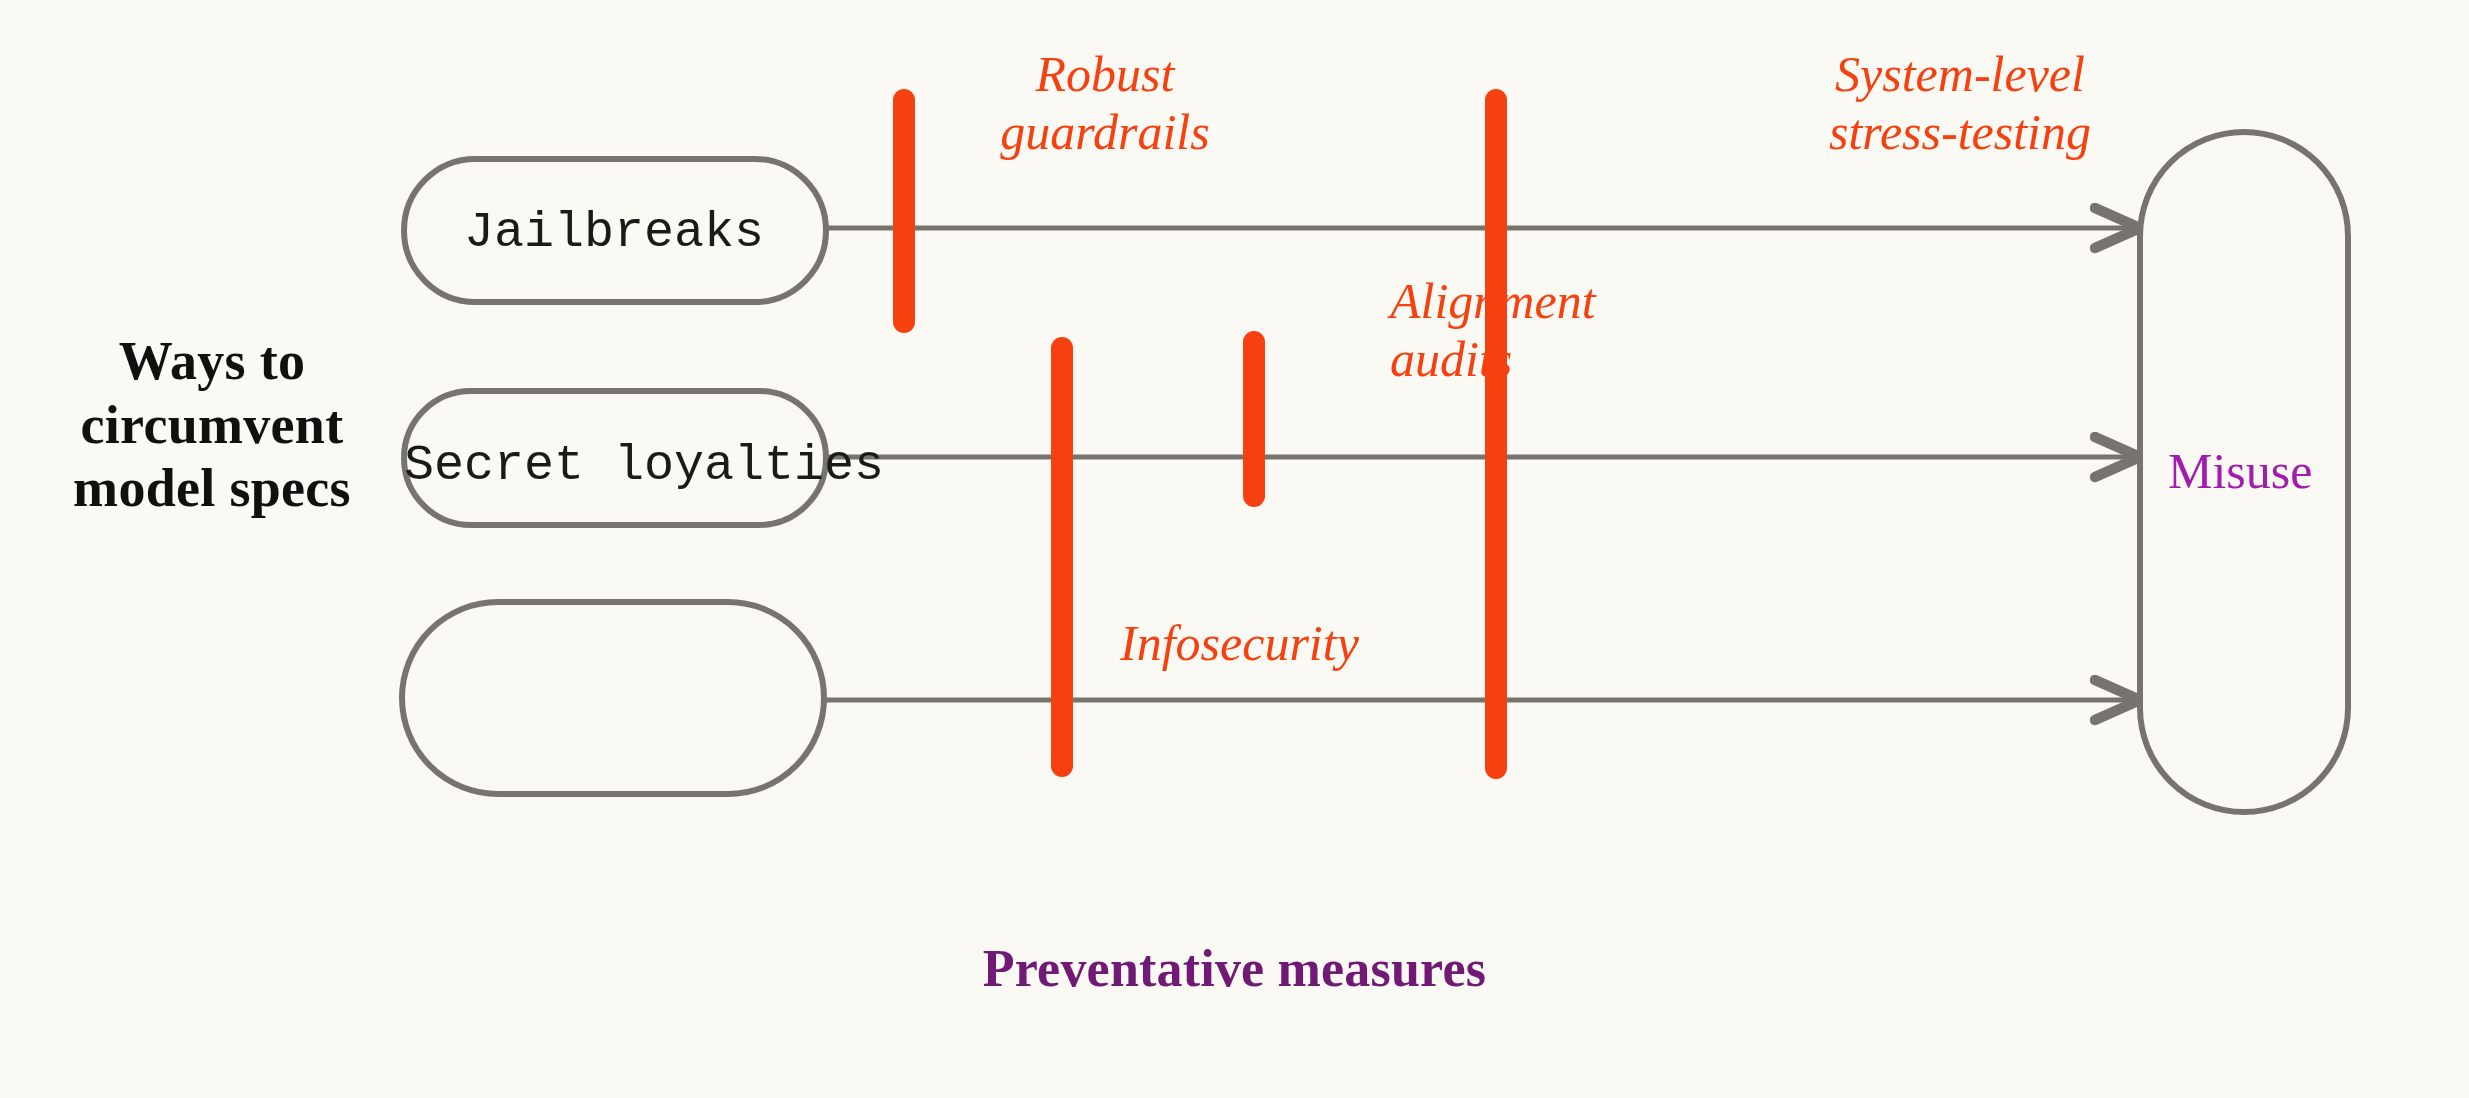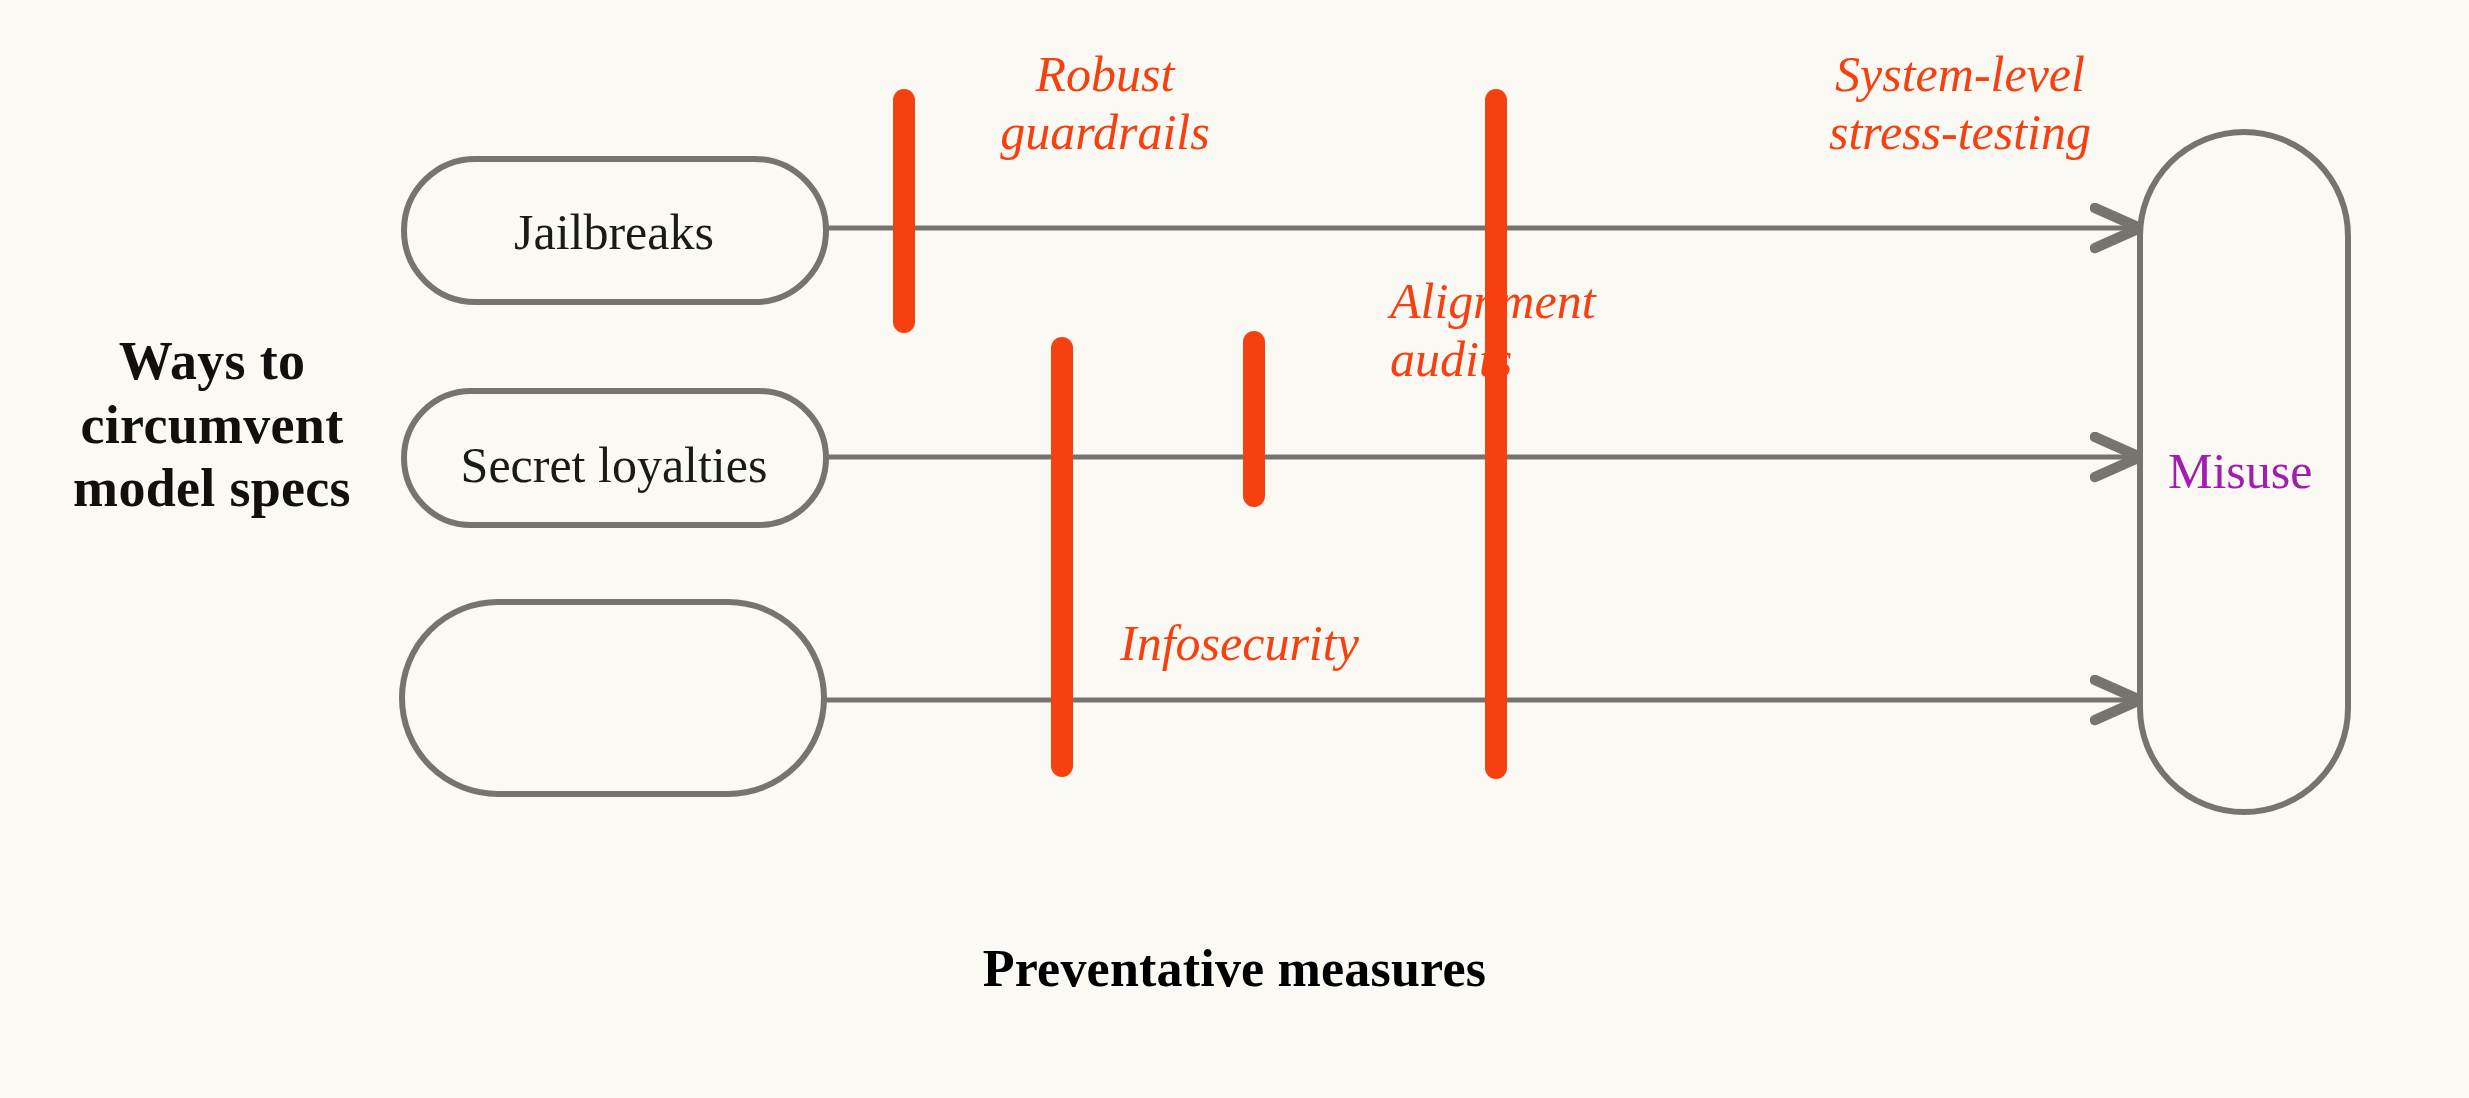--- a/index.html
+++ b/index.html
@@ -39,20 +39,21 @@
     font-size: 54px;
     color: #11100e;
     letter-spacing: 0.3px;
   }
   
   .node-label {
     color: #1a1a18;
     font-size: 50px;
     text-align: center;
     width: 420px;
+    font-family: Liberation Mono, monospace;
   }
   #node-label-0 { left: 404px; top: 203px; }
   #node-label-1 { left: 404px; top: 436px; }
   #node-label-2 { left: 404px; top: 650px; }
   
   #target-label {
     left: 2168px;
     top: 442px;
     font-size: 50px;
     color: #a21caf;
@@ -68,21 +69,21 @@
   #measure-label-0 { left: 940px; top: 45px; width: 330px; text-align: center; }
   #measure-label-1 { left: 1120px; top: 614px; text-align: left; }
   #measure-label-2 { left: 1390px; top: 272px; width: 330px; text-align: left; }
   #measure-label-3 { left: 1770px; top: 45px; width: 380px; text-align: center; }
   
   #section-title {
     left: 0px;
     top: 938px;
     width: 2469px;
     text-align: center;
-    color: #000000;
+    color: #701a75;
     font-weight: bold;
     font-size: 52px;
     letter-spacing: 0.2px;
   }
   
 </style>
 </head>
 <body>
 
 <div id="canvas">

